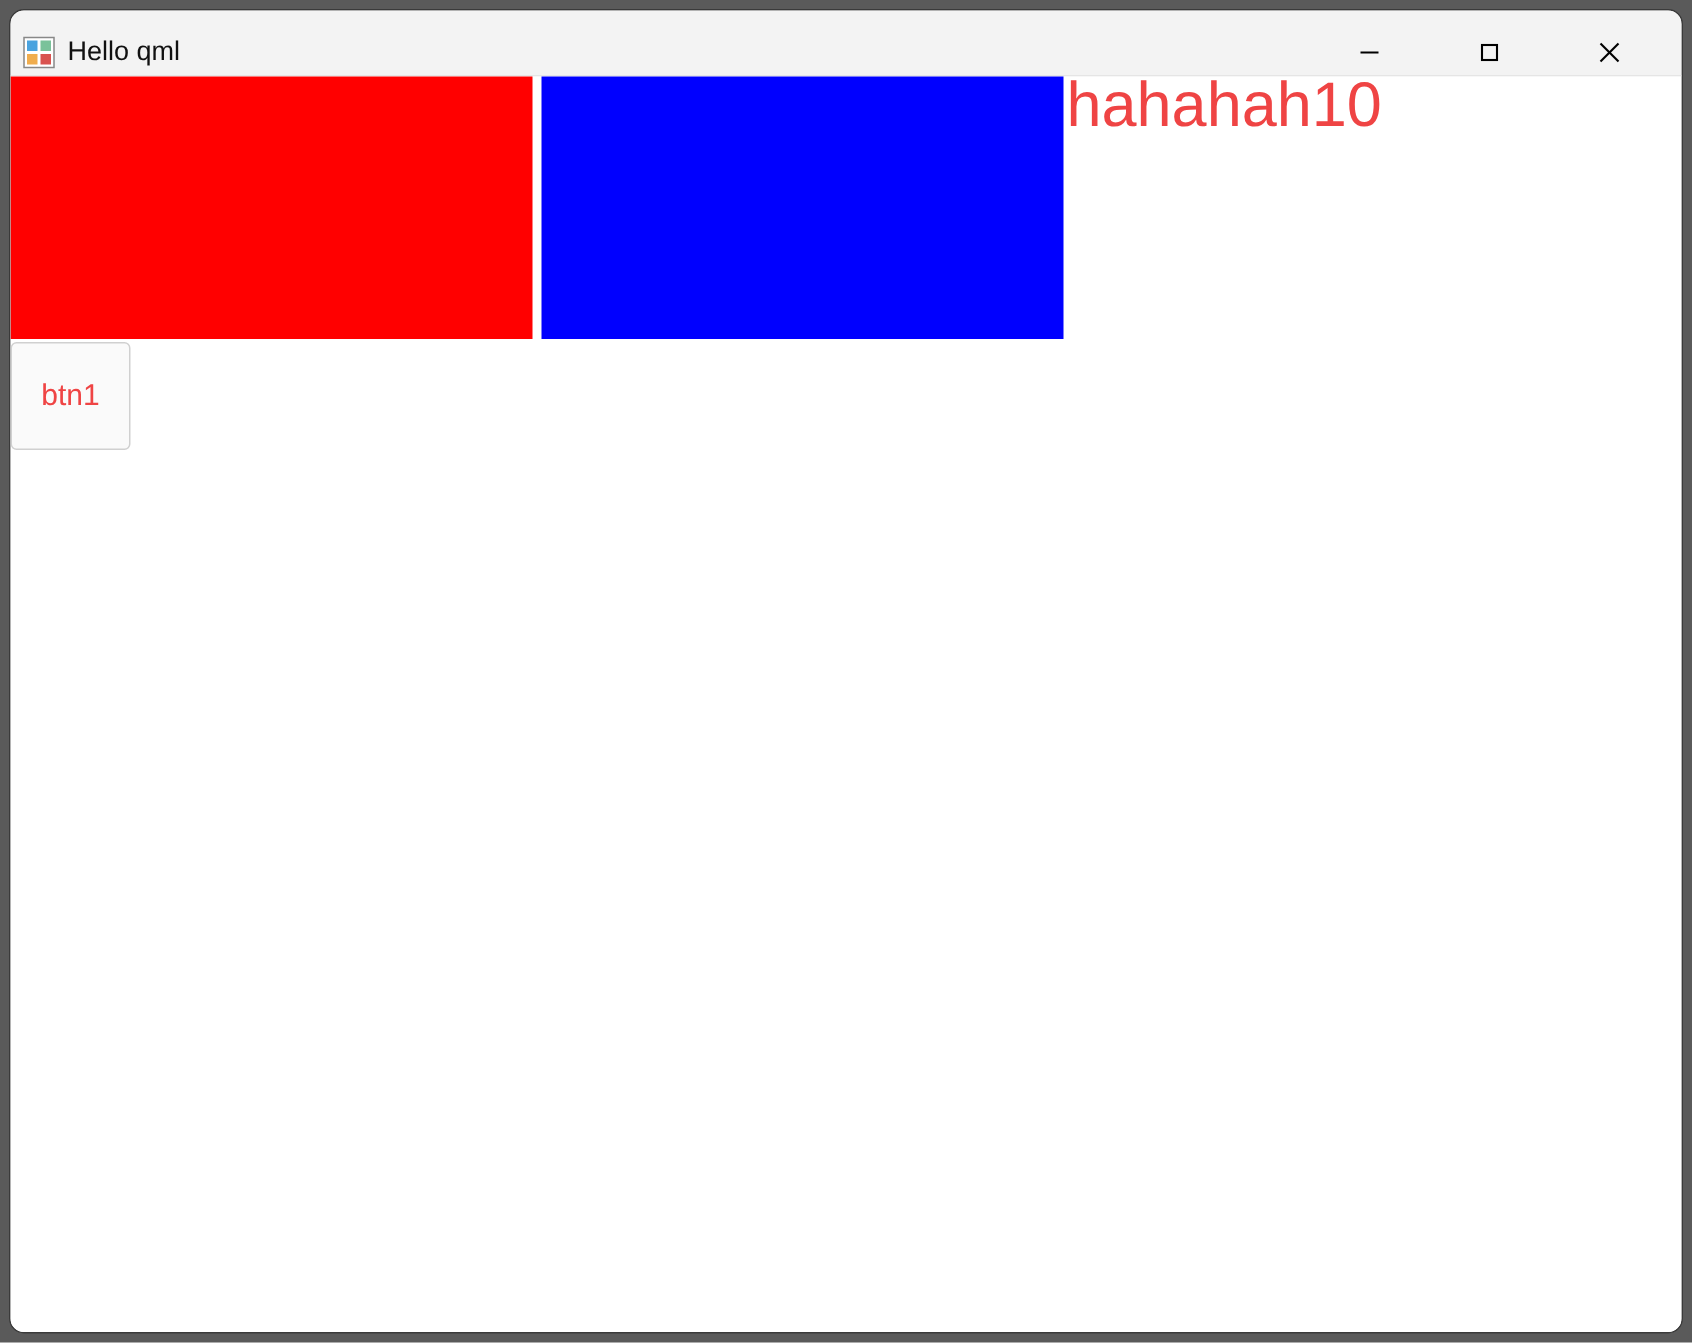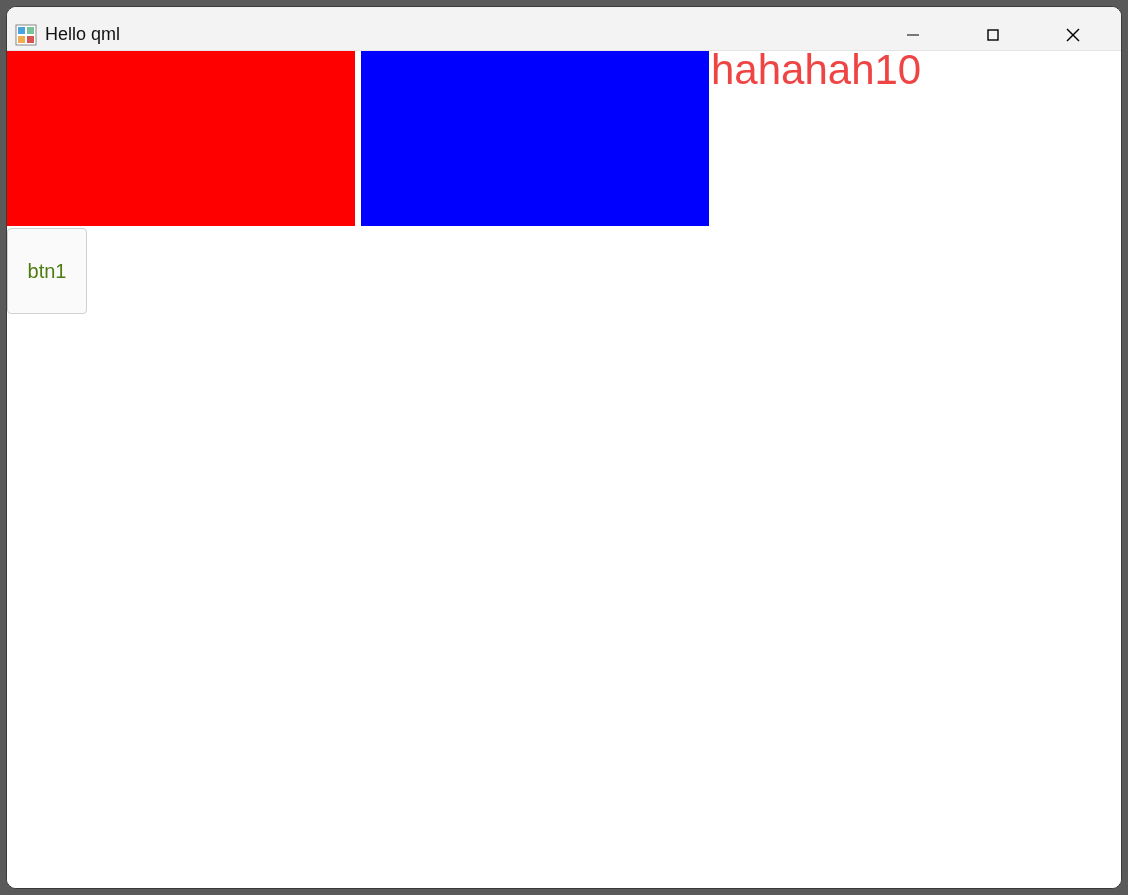--- a/index.html
+++ b/index.html
@@ -82,26 +82,26 @@
       line-height: 1.0;
       color: #ef4444;
       margin-left: 2px;
       margin-top: -2px;
     }
     .qml-button {
       position: absolute;
       top: 177px;
       left: 0;
       width: 80px;
-      height: 86px;
+      height: 72px;
       border: 1px solid #d0d0d0;
       background: #fafafa;
       border-radius: 4px;
       font-size: 20px;
-      color: #4d7c0f;
+      color: #ef4444;
       display: flex;
       align-items: center;
       justify-content: center;
       cursor: pointer;
     }
   </style>
 </head>
 <body>
 
 <div class="window">

